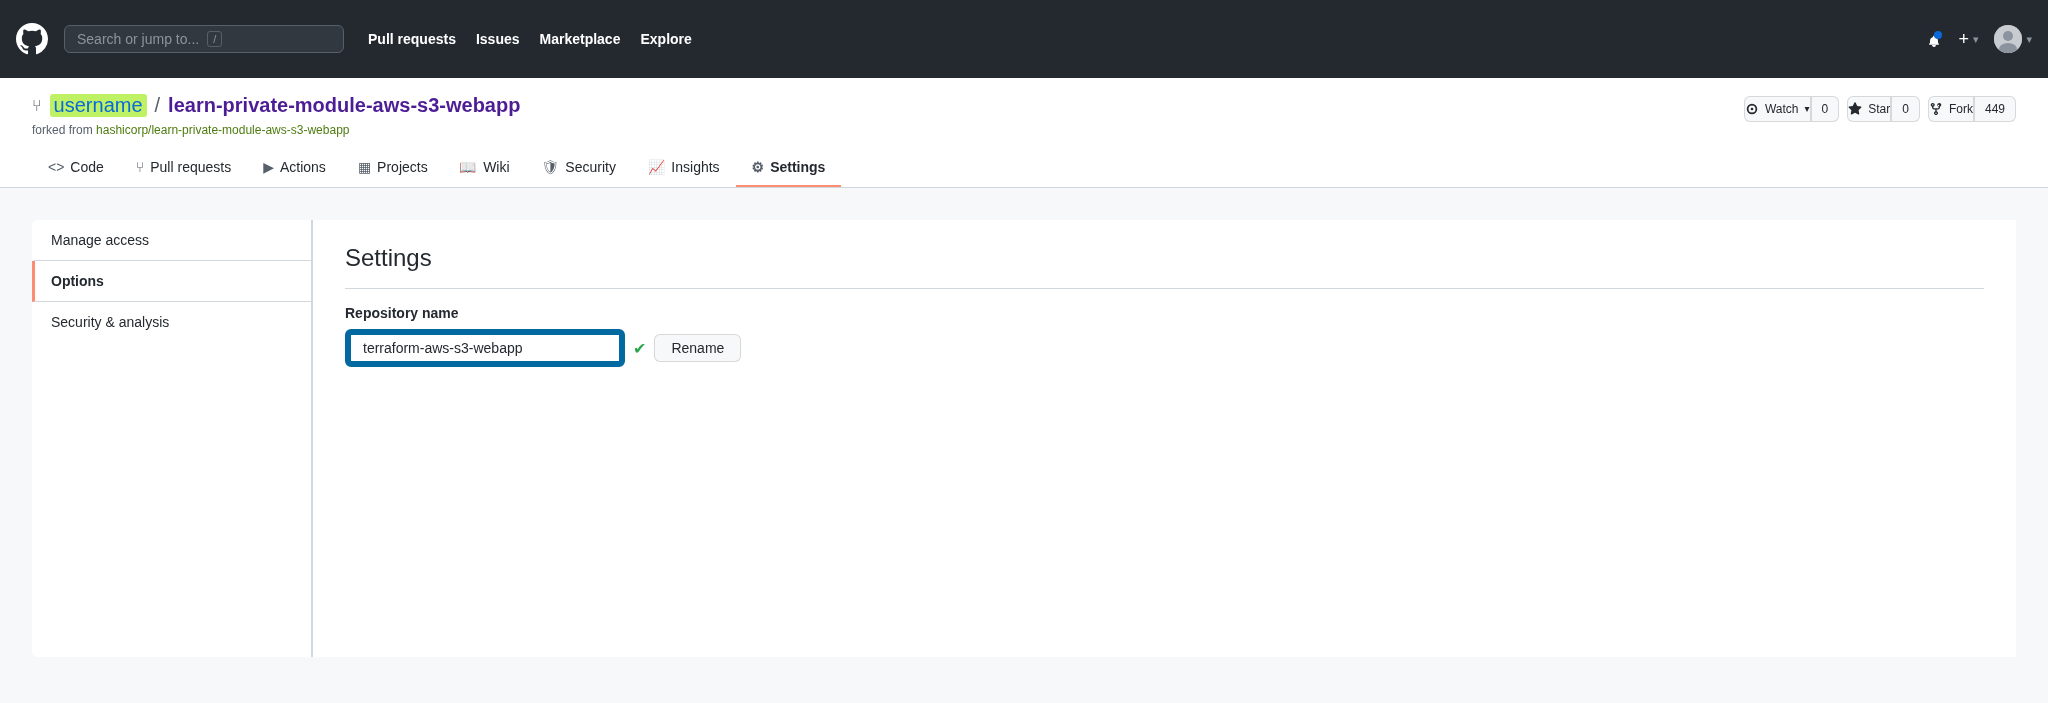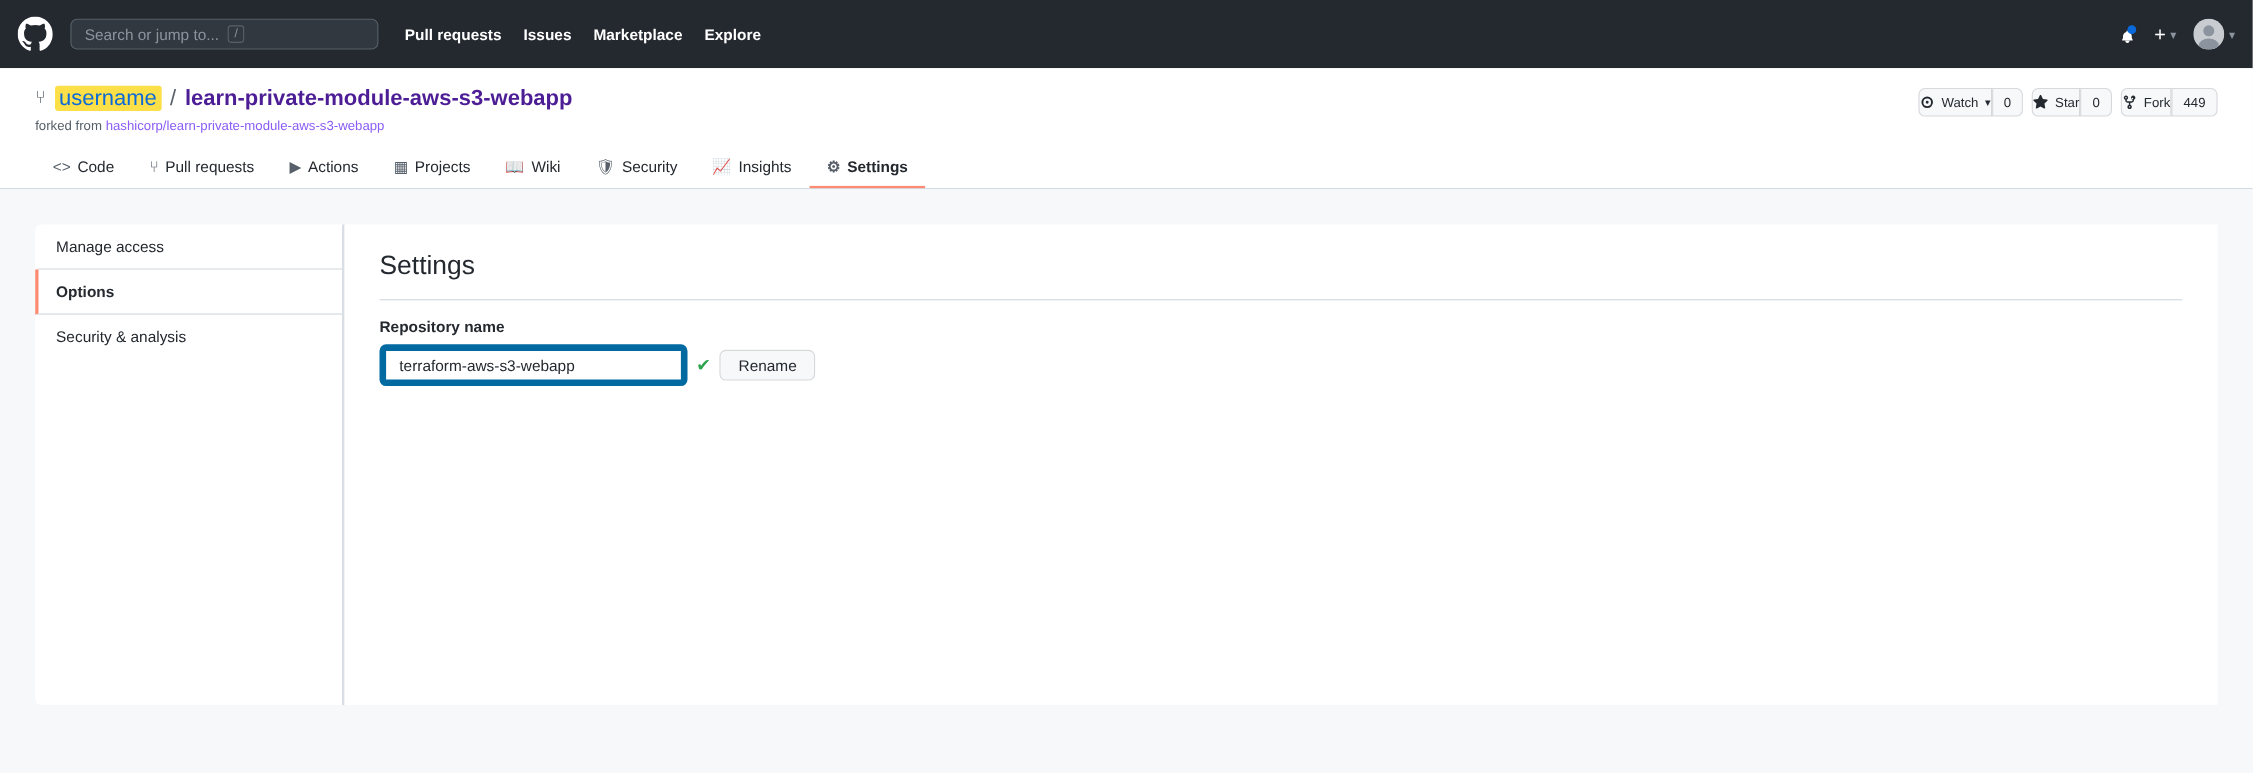--- a/index.html
+++ b/index.html
@@ -4,21 +4,21 @@
   <style>
     * { box-sizing: border-box; margin: 0; padding: 0; }
     body { font-family: -apple-system, BlinkMacSystemFont, "Segoe UI", Helvetica, Arial, sans-serif; font-size: 14px; background: #f6f8fa; color: #24292f; }
 
     
     .top-nav {
       background: #24292f;
       display: flex;
       align-items: center;
       padding: 0 16px;
-      height: 62px;
+      height: 78px;
       gap: 16px;
     }
     .top-nav-logo {
       width: 32px;
       height: 32px;
       flex-shrink: 0;
     }
     .search-box {
       display: flex;
       align-items: center;
@@ -96,42 +96,42 @@
     }
     .repo-icon {
       color: #57606a;
       font-size: 16px;
     }
     .repo-owner {
       color: #0969da;
       font-size: 20px;
       font-weight: 400;
       text-decoration: none;
-      background: #fde047;
+      background: #bef264;
       border-radius: 3px;
       padding: 0 4px;
     }
     .repo-separator {
       font-size: 20px;
       color: #57606a;
       font-weight: 300;
     }
     .repo-name {
       color: #4c1d95;
       font-size: 20px;
       font-weight: 600;
       text-decoration: none;
     }
     .repo-fork-info {
       font-size: 12px;
       color: #57606a;
       margin-bottom: 12px;
     }
     .repo-fork-info a {
-      color: #8b5cf6;
+      color: #4d7c0f;
       text-decoration: none;
     }
 
     
     .repo-actions {
       display: flex;
       gap: 0;
       margin-left: auto;
       align-items: center;
     }

